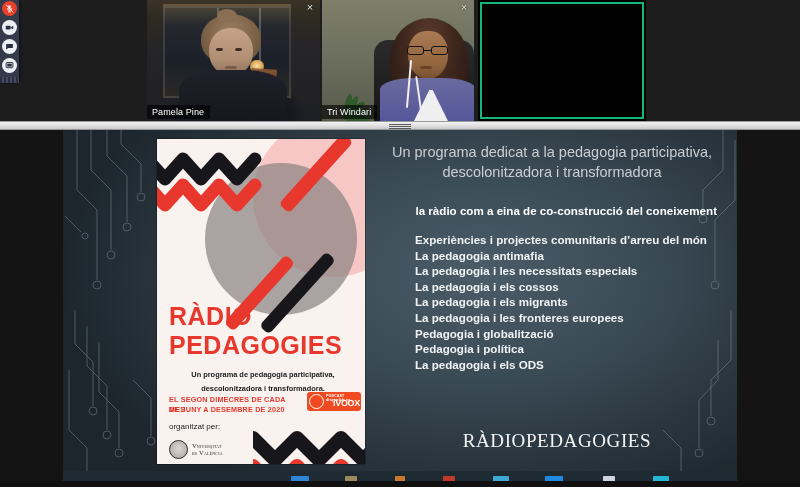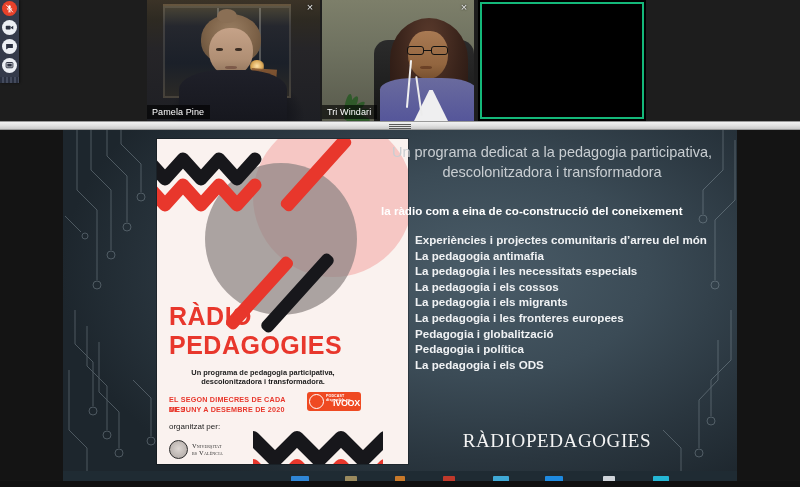--- a/index.html
+++ b/index.html
@@ -184,21 +184,21 @@
     position:absolute; left:63px; top:0px; width:674px; height:341px;
     background:
       radial-gradient(ellipse 420px 260px at 62% 42%, #4a5c68 0%, #3b4b56 40%, #2a363f 72%, #1d262d 100%);
     overflow:hidden;
   }
   
   .circuit { position:absolute; inset:0; opacity:.5; pointer-events:none; }
 
   
   .poster {
-    position:absolute; left:94px; top:9px; width:251px; height:325px;
+    position:absolute; left:94px; top:9px; width:208px; height:325px;
     background:#faf2ef; overflow:hidden;
     box-shadow: 0 0 0 1px rgba(0,0,0,.25);
   }
   .poster .blob-pink {
     position:absolute; left:96px; top:-22px; width:160px; height:160px; border-radius:50%;
     background:#f6c7c4;
   }
   .poster .blob-gray {
     position:absolute; left:48px; top:24px; width:152px; height:152px; border-radius:50%;
     background:rgba(140,132,130,.72);
@@ -208,21 +208,21 @@
     position:absolute; border-radius:5px;
   }
   .p-title {
     position:absolute; left:12px; width:196px; text-align:left;
     color:#e8372c; font-weight:bold; letter-spacing:.5px;
   }
   .p-title.l1 { top:163px; font-size:25px; }
   .p-title.l2 { top:192px; font-size:25px; }
   .p-sub {
     position:absolute; left:12px; width:188px; top:229px;
-    color:#1b1b1b; font-size:7.4px; line-height:9px; text-align:center; font-weight:bold;
+    color:#1b1b1b; font-size:7.4px; line-height:14px; text-align:center; font-weight:bold;
   }
   .p-date {
     position:absolute; left:12px; top:256px; width:132px;
     color:#e8372c; font-size:7.2px; line-height:10px; font-weight:bold; letter-spacing:.2px;
   }
   .p-org {
     position:absolute; left:12px; top:283px; color:#1b1b1b; font-size:8px; font-weight:normal;
   }
   .ivoox {
     position:absolute; left:150px; top:253px; width:54px; height:19px;
@@ -252,21 +252,21 @@
 
   
   .rcol { position:absolute; left:318px; top:0; width:352px; height:341px; }
   .r-head {
     position:absolute; left:10px; top:12px; width:322px;
     color:#c9ced2; font-size:14.5px; line-height:20px; text-align:center;
     font-family:"Liberation Sans", sans-serif;
   }
   .r-sub {
     position:absolute; left:0px; top:74px; width:336px;
-    color:#ffffff; font-size:11.6px; text-align:left; font-weight:bold;
+    color:#ffffff; font-size:11.6px; text-align:right; font-weight:bold;
   }
   .r-list {
     position:absolute; left:34px; top:102px; width:300px;
     color:#f0f2f4; font-size:11.6px; line-height:15.6px; font-weight:bold;
   }
   .r-foot {
     position:absolute; left:0; top:300px; width:352px; text-align:center;
     color:#f4f4f4; font-size:19px; letter-spacing:.6px;
     font-family:"Liberation Serif", serif;
   }

